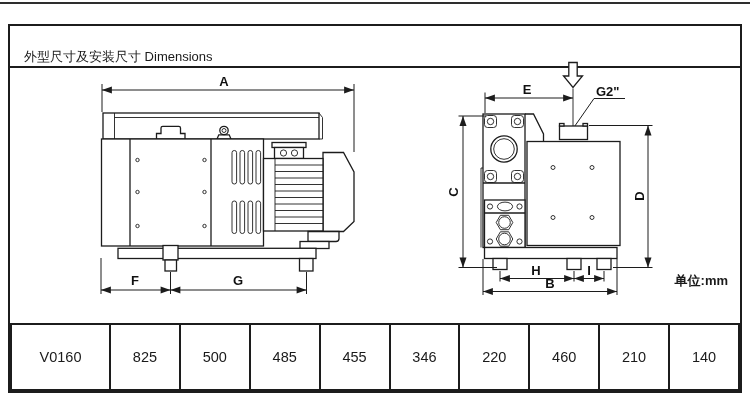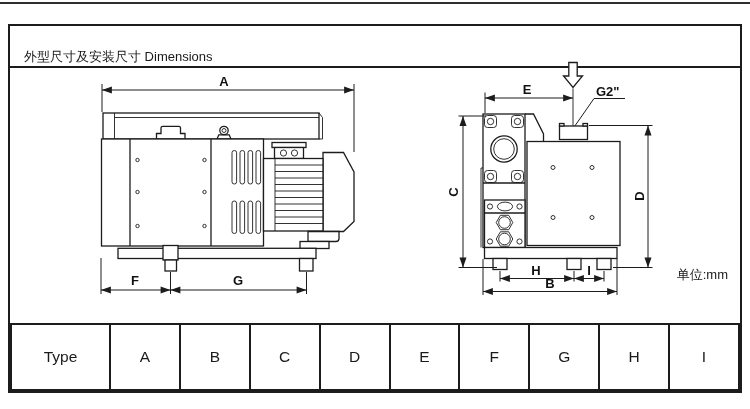--- a/index.html
+++ b/index.html
@@ -4,21 +4,21 @@
 <style>
   html,body{margin:0;padding:0;background:#fff;}
   #page{position:relative;width:750px;height:409px;background:#fff;overflow:hidden;
         font-family:"Liberation Sans","DejaVu Sans",sans-serif;color:#1a1a1a;}
   #top-rule{position:absolute;left:0;top:2px;width:750px;height:2px;background:#2e2e2e;}
   #frame{position:absolute;left:8px;top:24px;width:734px;height:369px;
          border:2px solid #1c1c1c;box-sizing:border-box;}
   #title-row{position:absolute;left:0;top:0;width:100%;height:21px;
              border-bottom:2px solid #1c1c1c;display:flex;align-items:center;
              padding-left:14px;box-sizing:border-box;font-size:13px;font-weight:400;margin-top:21px;}
-  #unit-label{position:absolute;right:22px;top:266px;font-size:13px;font-weight:400;}
+  #unit-label{position:absolute;right:22px;top:272px;font-size:13px;font-weight:700;}
   #dim-table{position:absolute;left:0;bottom:0;width:100%;height:68px;
              border-collapse:collapse;table-layout:fixed;}
   #dim-table th,#dim-table td{border:2px solid #1c1c1c;text-align:center;
              vertical-align:middle;padding:0;}
   #dim-table th{font-weight:400;font-size:15.5px;}
   #dim-table td{font-size:14.5px;}
   #dim-table .type-col{width:99px;}
   #diagram-svg{position:absolute;left:0;top:0;width:750px;height:409px;}
   .ol{fill:none;stroke:#1c1c1c;stroke-width:1.3;stroke-linejoin:miter;}
   .olw{fill:#ffffff;stroke:#1c1c1c;stroke-width:1.3;stroke-linejoin:miter;}
@@ -45,31 +45,31 @@
           <col>
           <col>
           <col>
           <col>
           <col>
           <col>
           <col>
           <col>
         </colgroup>
       <tbody>
-          <tr>
-        <th>Type</th>
-        <th>A</th>
-        <th>B</th>
-        <th>C</th>
-        <th>D</th>
-        <th>E</th>
-        <th>F</th>
-        <th>G</th>
-        <th>H</th>
-        <th>I</th>
+      <tr>
+        <td>V0160</td>
+        <td>825</td>
+        <td>500</td>
+        <td>485</td>
+        <td>455</td>
+        <td>346</td>
+        <td>220</td>
+        <td>460</td>
+        <td>210</td>
+        <td>140</td>
       </tr>
     </tbody>
       </table>
   </div>
 
   <svg id="diagram-svg" viewBox="0 0 750 409" xmlns="http://www.w3.org/2000/svg">
     <defs>
       <marker id="arr" viewBox="0 0 10 8" markerWidth="11" markerHeight="9" refX="9.5" refY="4" orient="auto-start-reverse">
         <path d="M0.5,0.8 L9.5,4 L0.5,7.2 Z" fill="#1c1c1c"></path>
       </marker>

